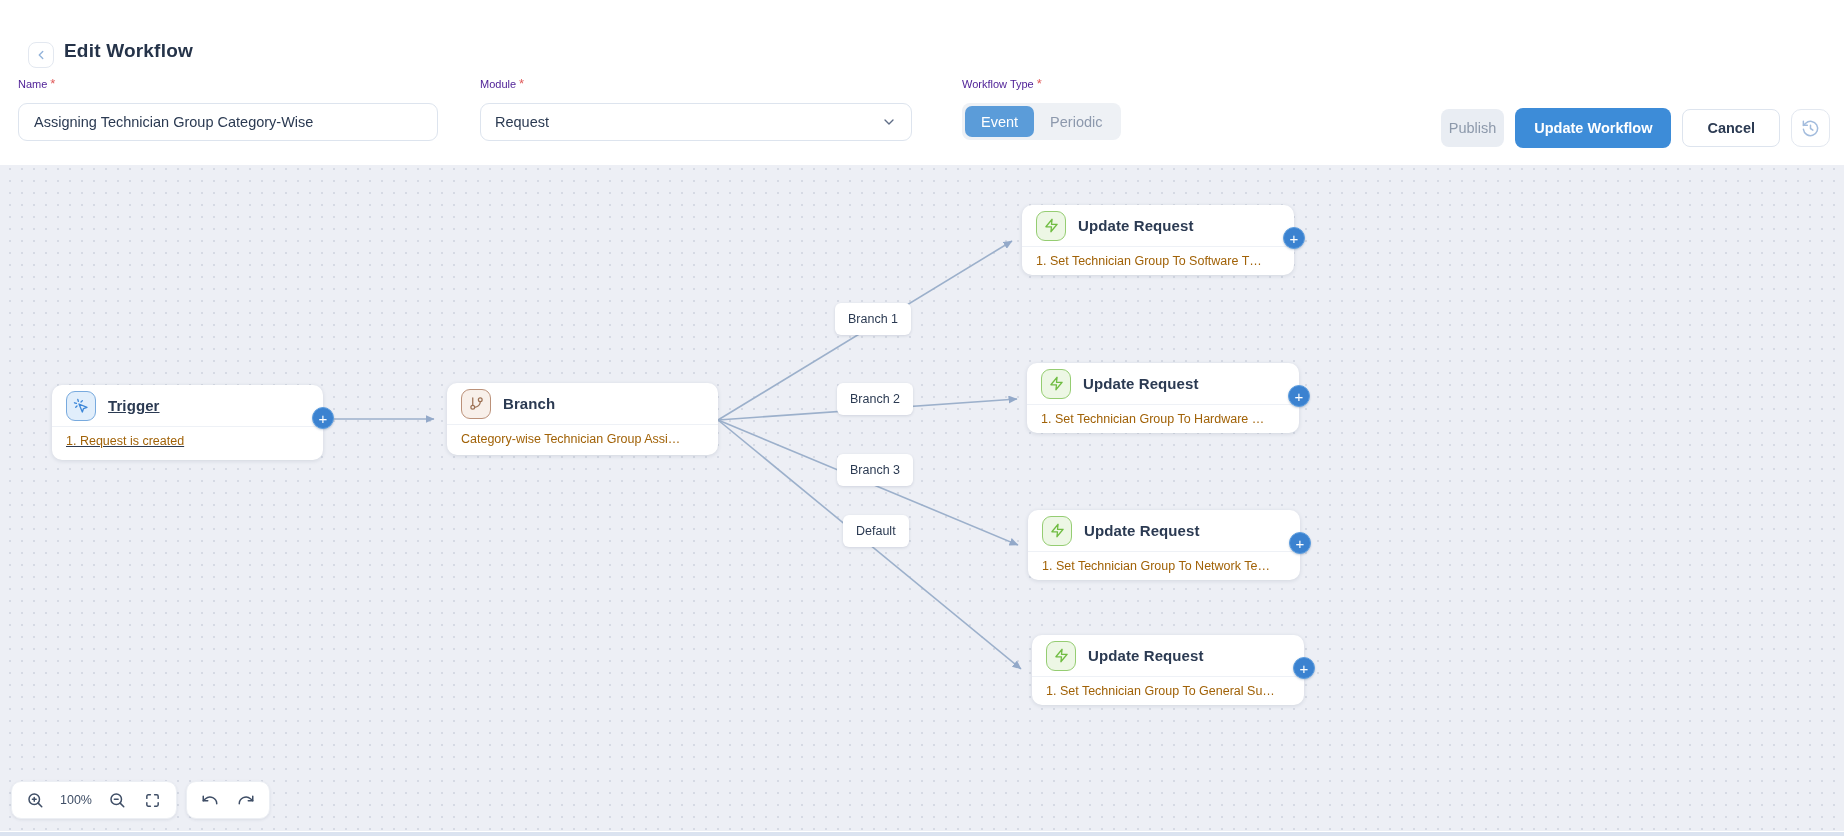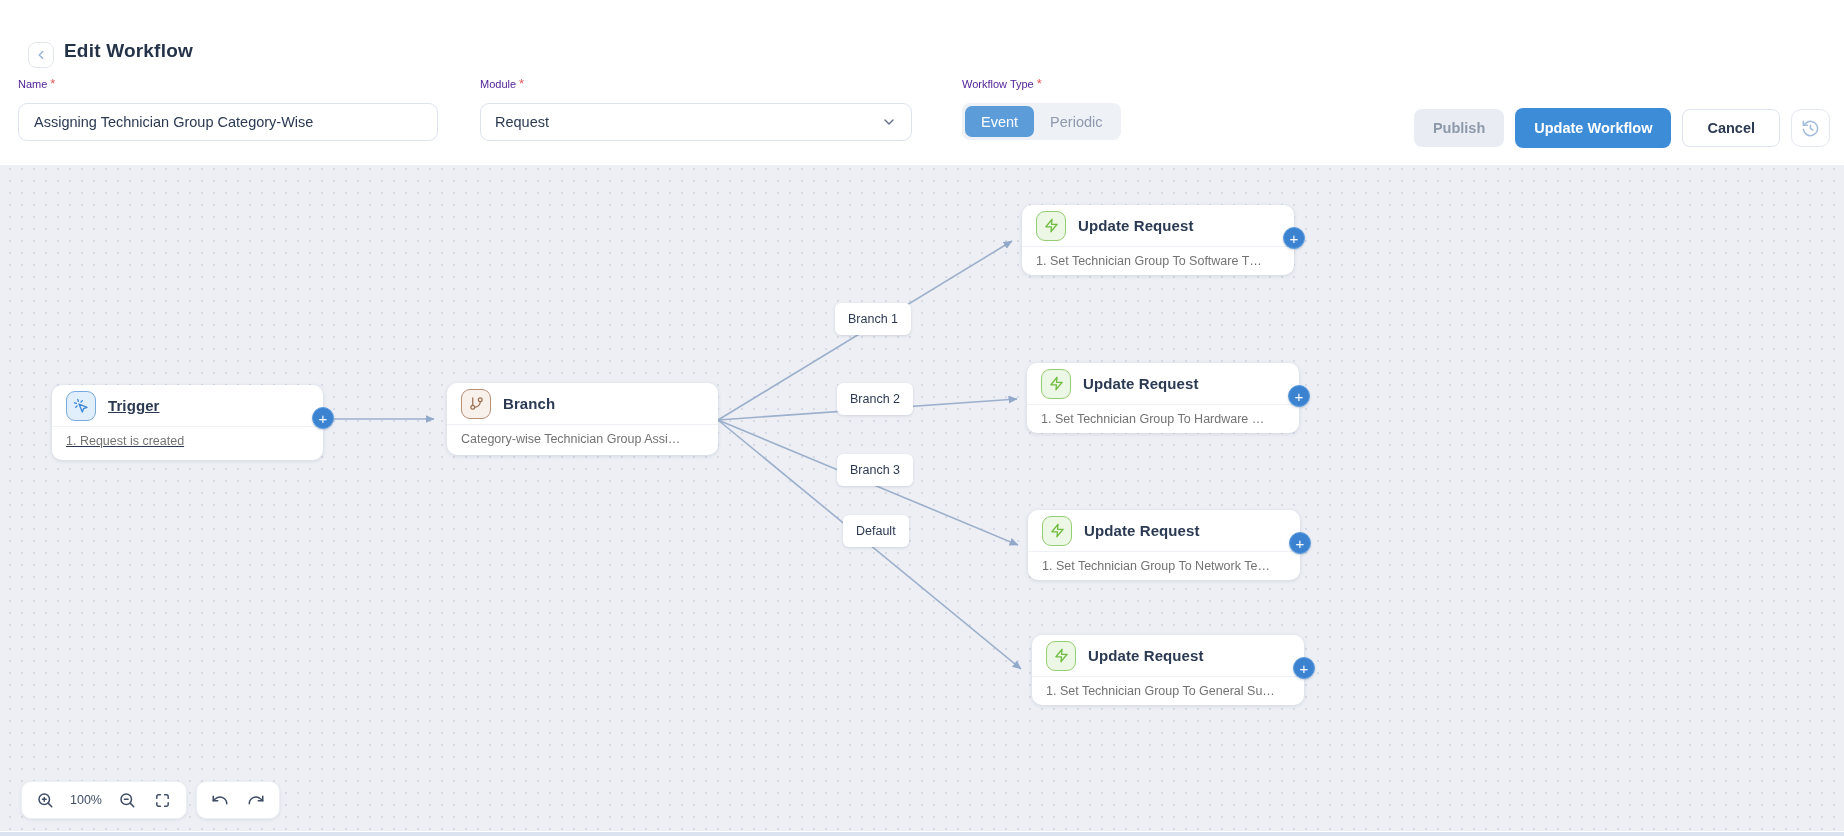--- a/index.html
+++ b/index.html
@@ -28,49 +28,49 @@
   .select-value { font-size:14.5px; color:#2b3a52; }
   .select svg { stroke:#5f6d86; }
 
   .segmented { margin-top:11px; display:inline-flex; align-items:center; background:#eef1f5; border-radius:8px; padding:3px; height:37px; }
   .seg { border:none; background:transparent; height:31px; padding:0 16px; font-size:14.5px; color:#8d99ad;
     border-radius:7px; cursor:pointer; font-family:Liberation Sans, sans-serif; }
   .seg.active { background:#5b9cd9; color:#fff; font-weight:500; }
 
   .actions { position:absolute; right:14px; top:76px; display:flex; align-items:center; gap:11px; }
   .btn { font-family:inherit; font-size:14.5px; cursor:pointer; border:none; }
-  .btn-publish { height:38px; padding:0 19px; border-radius:8px; background:#e9edf3; color:#8d99ab; font-weight:700; }
+  .btn-publish { height:38px; padding:0 8px; border-radius:8px; background:#e9edf3; color:#8d99ab; font-weight:400; }
   .btn-update  { height:40px; padding:0 19px; border-radius:8px; background:#3d8cd8; color:#fff; font-weight:600; }
   .btn-cancel  { height:38px; padding:0 24px; border-radius:8px; background:#fff; color:#2b3a52; font-weight:600; border:1px solid #dde4ee; }
   .btn-history { width:39px; height:38px; border-radius:10px; background:#fff; border:1px solid #e3e8f0;
     display:flex; align-items:center; justify-content:center; }
   .btn-history svg { stroke:#a3bcdd; }
 
   
   .canvas { position:absolute; left:0; top:133px; width:1844px; height:698px; background-color:#edeff5;
     background-image:radial-gradient(#d6dae4 1.2px, transparent 1.3px); background-size:12px 12px; background-position:4px 6px; }
   .edges { position:absolute; left:0; top:0; }
 
   .node { position:absolute; background:#fff; border-radius:10px; box-shadow:0 1px 4px rgba(45,62,92,.14); cursor:pointer; }
   .node-head { height:42px; display:flex; align-items:center; gap:12px; padding:0 14px; border-bottom:1px solid #eef1f6; }
   .icon-box { width:30px; height:30px; border-radius:9px; display:flex; align-items:center; justify-content:center; flex:0 0 auto; }
   .icon-trigger { background:#e1eefb; border:1.5px solid #78aade; }
   .icon-branch  { background:#f8f0ea; border:1.5px solid #bb9179; }
   .icon-bolt    { background:#edf7e5; border:1.5px solid #95cd72; }
   .node-title { font-size:15px; font-weight:700; color:#2b3a52; letter-spacing:.1px; }
-  .node-sub { height:27px; display:flex; align-items:center; padding:0 14px; font-size:12.5px; color:#737373; white-space:nowrap; overflow:hidden; }
+  .node-sub { height:27px; display:flex; align-items:center; padding:0 14px; font-size:12.5px; color:#a16207; white-space:nowrap; overflow:hidden; }
   .plus-btn { position:absolute; right:-11px; top:22px; width:22px; height:22px; border-radius:50%;
     background:#3b82d0; border:1px solid #writing5e9fe0; border:1px solid #5e9fe0; color:#fff; font-size:15px; line-height:19px;
     text-align:center; cursor:pointer; padding:0; font-family:inherit; box-shadow:0 1px 2px rgba(40,70,120,.25); }
 
   .edge-label { position:absolute; background:#fff; border-radius:6px; box-shadow:0 1px 3px rgba(45,62,92,.15);
     font-size:12.5px; color:#2b3a52; padding:0 13px; height:32px; display:flex; align-items:center; cursor:pointer; }
 
   
-  .canvas-controls { position:absolute; left:21px; bottom:12px; display:flex; gap:9px; }
+  .canvas-controls { position:absolute; left:11px; bottom:12px; display:flex; gap:9px; }
   .ctrl-group { background:#fff; border:1px solid #eceff4; border-radius:10px; height:38px; display:flex;
     align-items:center; padding:0 12px; gap:14px; box-shadow:0 1px 3px rgba(45,62,92,.10); }
   .ctrl-btn { background:none; border:none; width:22px; height:22px; display:flex; align-items:center; justify-content:center; cursor:pointer; padding:0; }
   .ctrl-btn svg { stroke:#3f4e66; }
   .zoom-level { font-size:12.5px; color:#3f4e66; }
 
   .bottom-strip { position:absolute; left:0; bottom:0; width:1844px; height:5px; background:#dbe3f0; border-top:1px solid #fff; }
 </style>
 </head>
 <body>

